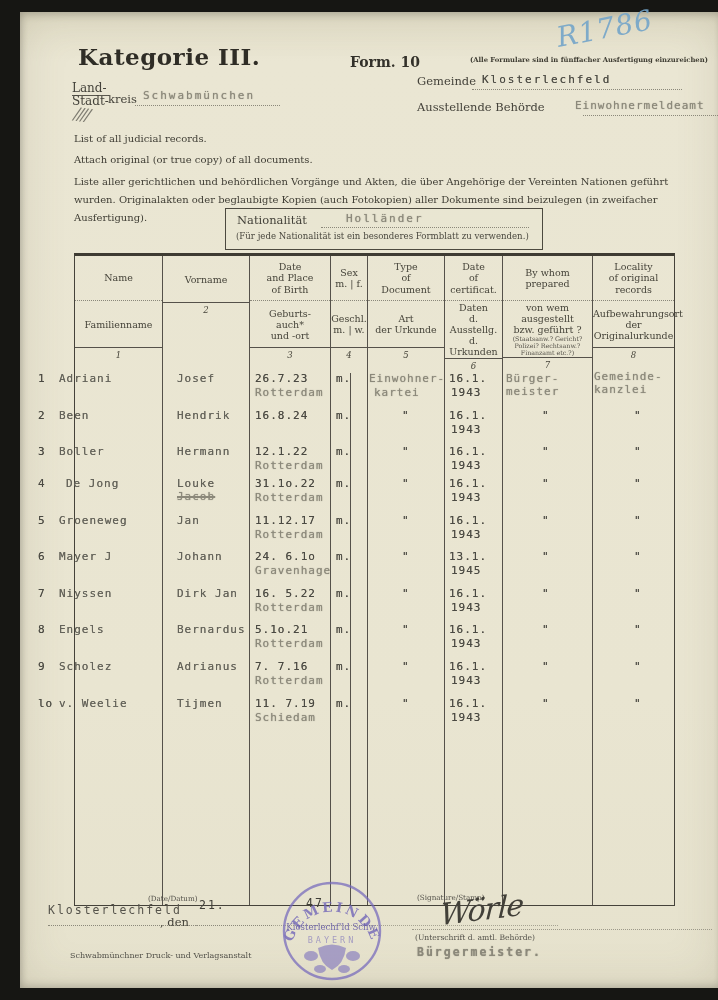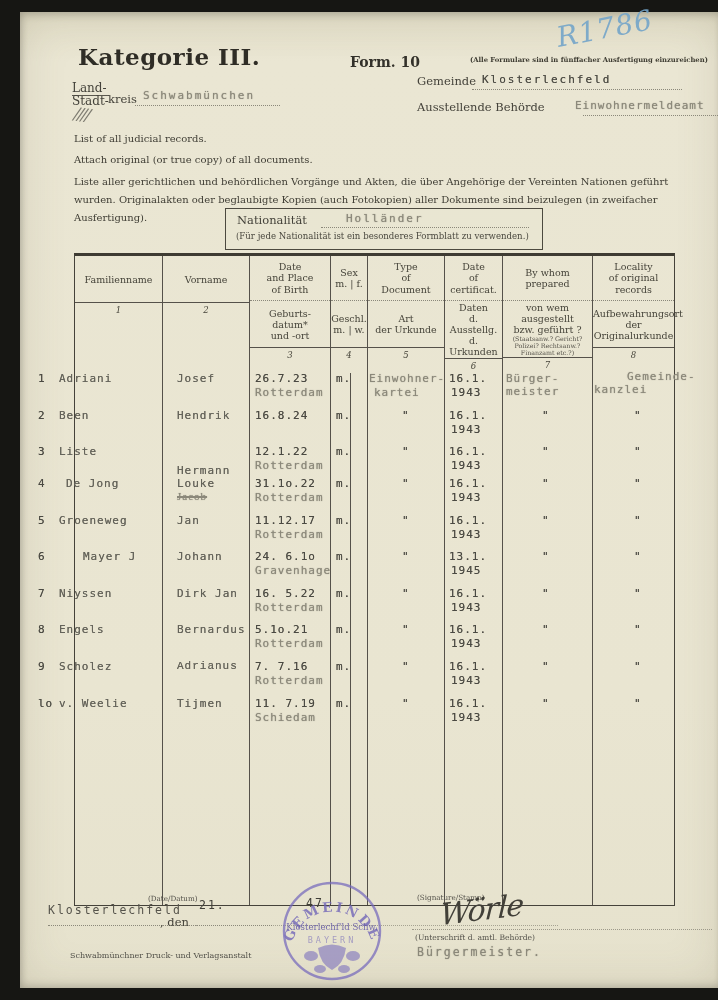--- a/index.html
+++ b/index.html
@@ -20,21 +20,21 @@
   .tinynote{font-size:6.8px;font-weight:700;color:#3e3c32;white-space:nowrap;}
   .lbl{font-size:11.5px;color:#44423a;}
   .sm{font-size:9.5px;color:#4a483f;}
   .instr{font-size:10px;color:#3f3d34;line-height:18px;}
   .dotline{border-bottom:1.5px dotted #8b887a;}
   .tw{font-family:"DejaVu Sans Mono",monospace;font-size:11px;letter-spacing:1px;white-space:pre;
       color:#64635a;text-shadow:0 0 .6px rgba(90,88,78,.8);}
   .tw-dark{color:#4a4942;}
   .tw-faded{color:#8b887a;text-shadow:0 0 1px rgba(139,136,122,.9);}
   .tw-wide{letter-spacing:2px;}
-  .strike{text-decoration:line-through;text-decoration-thickness:2px;font-family:Liberation Serif, serif;}
+  .strike{text-decoration:line-through;text-decoration-thickness:2px;}
   .blue-hand{
     font-family:"DejaVu Serif",serif;font-style:italic;font-size:28px;color:#74a5c9;
     transform:rotate(-11deg);letter-spacing:1px;opacity:.9;
   }
   .scribble{font-size:17px;color:#7d7b70;letter-spacing:-2px;transform:rotate(8deg);font-style:italic;}
   .landstadt{font-size:12px;color:#44423a;line-height:11px;}
   .landstadt .top{border-bottom:1px solid #5b584e;padding-bottom:1px;}
   .natbox{border:1.2px solid #4c493f;background:rgba(233,229,210,.4);}
   
   #table{border:1.2px solid #45423a;border-top:3px solid #3e3b32;}
@@ -96,40 +96,43 @@
   <div class="abs natbox" style="left:197px;top:196px;width:316px;height:40px;margin-left:8px;">
     <span class="abs lbl" style="left:11px;top:4px;">Nationalität</span>
     <span class="abs dotline" style="left:95px;top:2px;width:208px;height:16px;"></span>
     <span class="abs tw tw-faded tw-wide" style="left:120px;top:3px;">Holländer</span>
     <span class="abs sm" style="left:10px;top:22px;font-size:8.6px;">(Für jede Nationalität ist ein besonderes Formblatt zu verwenden.)</span>
   </div>
 
   <div id="table" class="abs" style="left:54px;top:241px;width:599px;">
     <div id="table-header" class="hrow">
         <div class="hcell" style="width: 88px;">
+          <div class="h-en">
+            <div>Name</div>
+          </div>
           <div class="h-de">
             <div>Familienname</div>
           </div>
           <div class="h-num">1</div>
         </div>
         <div class="hcell" style="width: 87px;">
           <div class="h-de">
             <div>Vorname</div>
           </div>
           <div class="h-num">2</div>
         </div>
         <div class="hcell" style="width: 81px;">
           <div class="h-en">
             <div>Date</div>
             <div>and Place</div>
             <div>of Birth</div>
           </div>
           <div class="h-de">
             <div>Geburts-</div>
-            <div>datum*</div>
+            <div>auch*</div>
             <div>und -ort</div>
           </div>
           <div class="h-num">3</div>
         </div>
         <div class="hcell" style="width: 37px;">
           <div class="h-en">
             <div>Sex</div>
             <div>m. | f.</div>
           </div>
           <div class="h-de">
@@ -210,35 +213,35 @@
       <span class="tw " style="position: absolute; left: 157px; top: 360px;">Josef</span>
       <span class="tw tw-dark" style="position: absolute; left: 235px; top: 360px;">26.7.23</span>
       <span class="tw tw-faded" style="position: absolute; left: 235px; top: 374px;">Rotterdam</span>
       <span class="tw tw-dark" style="position: absolute; left: 316px; top: 360px;">m.</span>
       <span class="tw tw-faded" style="position: absolute; left: 349px; top: 360px;">Einwohner-</span>
       <span class="tw tw-faded" style="position: absolute; left: 354px; top: 374px;">kartei</span>
       <span class="tw tw-dark" style="position: absolute; left: 429px; top: 360px;">16.1.</span>
       <span class="tw tw-dark" style="position: absolute; left: 431px; top: 374px;">1943</span>
       <span class="tw tw-faded" style="position: absolute; left: 486px; top: 360px;">Bürger-</span>
       <span class="tw tw-faded" style="position: absolute; left: 486px; top: 373px;">meister</span>
-      <span class="tw tw-faded" style="position: absolute; left: 574px; top: 358px; margin-left: 33px;">Gemeinde-</span>
+      <span class="tw tw-faded" style="position: absolute; left: 574px; top: 358px;">Gemeinde-</span>
       <span class="tw tw-faded" style="position: absolute; left: 574px; top: 371px;">kanzlei</span>
       <span class="tw tw-dark" style="position: absolute; left: 18px; top: 397px;">2</span>
       <span class="tw " style="position: absolute; left: 39px; top: 397px;">Been</span>
       <span class="tw " style="position: absolute; left: 157px; top: 397px;">Hendrik</span>
       <span class="tw tw-dark" style="position: absolute; left: 235px; top: 397px;">16.8.24</span>
       <span class="tw tw-dark" style="position: absolute; left: 316px; top: 397px;">m.</span>
       <span class="tw tw-dark" style="position: absolute; left: 382px; top: 397px;">"</span>
       <span class="tw tw-dark" style="position: absolute; left: 429px; top: 397px;">16.1.</span>
       <span class="tw tw-dark" style="position: absolute; left: 431px; top: 411px;">1943</span>
       <span class="tw tw-dark" style="position: absolute; left: 522px; top: 397px;">"</span>
       <span class="tw tw-dark" style="position: absolute; left: 614px; top: 397px;">"</span>
       <span class="tw tw-dark" style="position: absolute; left: 18px; top: 433px;">3</span>
-      <span class="tw " style="position: absolute; left: 39px; top: 433px;">Liste</span>
-      <span class="tw " style="position: absolute; left: 157px; top: 433px; margin-top: 19px;">Hermann</span>
+      <span class="tw " style="position: absolute; left: 39px; top: 433px;">Boller</span>
+      <span class="tw " style="position: absolute; left: 157px; top: 433px;">Hermann</span>
       <span class="tw tw-dark" style="position: absolute; left: 235px; top: 433px;">12.1.22</span>
       <span class="tw tw-faded" style="position: absolute; left: 235px; top: 447px;">Rotterdam</span>
       <span class="tw tw-dark" style="position: absolute; left: 316px; top: 433px;">m.</span>
       <span class="tw tw-dark" style="position: absolute; left: 382px; top: 433px;">"</span>
       <span class="tw tw-dark" style="position: absolute; left: 429px; top: 433px;">16.1.</span>
       <span class="tw tw-dark" style="position: absolute; left: 431px; top: 447px;">1943</span>
       <span class="tw tw-dark" style="position: absolute; left: 522px; top: 433px;">"</span>
       <span class="tw tw-dark" style="position: absolute; left: 614px; top: 433px;">"</span>
       <span class="tw tw-dark" style="position: absolute; left: 18px; top: 465px;">4</span>
       <span class="tw " style="position: absolute; left: 39px; top: 465px; margin-left: 7px;">De Jong</span>
@@ -257,21 +260,21 @@
       <span class="tw " style="position: absolute; left: 157px; top: 502px;">Jan</span>
       <span class="tw tw-dark" style="position: absolute; left: 235px; top: 502px;">11.12.17</span>
       <span class="tw tw-faded" style="position: absolute; left: 235px; top: 516px;">Rotterdam</span>
       <span class="tw tw-dark" style="position: absolute; left: 316px; top: 502px;">m.</span>
       <span class="tw tw-dark" style="position: absolute; left: 382px; top: 502px;">"</span>
       <span class="tw tw-dark" style="position: absolute; left: 429px; top: 502px;">16.1.</span>
       <span class="tw tw-dark" style="position: absolute; left: 431px; top: 516px;">1943</span>
       <span class="tw tw-dark" style="position: absolute; left: 522px; top: 502px;">"</span>
       <span class="tw tw-dark" style="position: absolute; left: 614px; top: 502px;">"</span>
       <span class="tw tw-dark" style="position: absolute; left: 18px; top: 538px;">6</span>
-      <span class="tw " style="position: absolute; left: 39px; top: 538px; margin-left: 24px;">Mayer J</span>
+      <span class="tw " style="position: absolute; left: 39px; top: 538px;">Mayer J</span>
       <span class="tw " style="position: absolute; left: 157px; top: 538px;">Johann</span>
       <span class="tw tw-dark" style="position: absolute; left: 235px; top: 538px;">24. 6.1o</span>
       <span class="tw tw-faded" style="position: absolute; left: 235px; top: 552px;">Gravenhage</span>
       <span class="tw tw-dark" style="position: absolute; left: 316px; top: 538px;">m.</span>
       <span class="tw tw-dark" style="position: absolute; left: 382px; top: 538px;">"</span>
       <span class="tw tw-dark" style="position: absolute; left: 429px; top: 538px;">13.1.</span>
       <span class="tw tw-dark" style="position: absolute; left: 431px; top: 552px;">1945</span>
       <span class="tw tw-dark" style="position: absolute; left: 522px; top: 538px;">"</span>
       <span class="tw tw-dark" style="position: absolute; left: 614px; top: 538px;">"</span>
       <span class="tw tw-dark" style="position: absolute; left: 18px; top: 575px;">7</span>
@@ -291,21 +294,21 @@
       <span class="tw tw-dark" style="position: absolute; left: 235px; top: 611px;">5.1o.21</span>
       <span class="tw tw-faded" style="position: absolute; left: 235px; top: 625px;">Rotterdam</span>
       <span class="tw tw-dark" style="position: absolute; left: 316px; top: 611px;">m.</span>
       <span class="tw tw-dark" style="position: absolute; left: 382px; top: 611px;">"</span>
       <span class="tw tw-dark" style="position: absolute; left: 429px; top: 611px;">16.1.</span>
       <span class="tw tw-dark" style="position: absolute; left: 431px; top: 625px;">1943</span>
       <span class="tw tw-dark" style="position: absolute; left: 522px; top: 611px;">"</span>
       <span class="tw tw-dark" style="position: absolute; left: 614px; top: 611px;">"</span>
       <span class="tw tw-dark" style="position: absolute; left: 18px; top: 648px;">9</span>
       <span class="tw " style="position: absolute; left: 39px; top: 648px;">Scholez</span>
-      <span class="tw " style="position: absolute; left: 157px; top: 648px; font-family: Liberation Mono, monospace;">Adrianus</span>
+      <span class="tw " style="position: absolute; left: 157px; top: 648px;">Adrianus</span>
       <span class="tw tw-dark" style="position: absolute; left: 235px; top: 648px; text-align: right;">7. 7.16</span>
       <span class="tw tw-faded" style="position: absolute; left: 235px; top: 662px;">Rotterdam</span>
       <span class="tw tw-dark" style="position: absolute; left: 316px; top: 648px;">m.</span>
       <span class="tw tw-dark" style="position: absolute; left: 382px; top: 648px;">"</span>
       <span class="tw tw-dark" style="position: absolute; left: 429px; top: 648px;">16.1.</span>
       <span class="tw tw-dark" style="position: absolute; left: 431px; top: 662px;">1943</span>
       <span class="tw tw-dark" style="position: absolute; left: 522px; top: 648px;">"</span>
       <span class="tw tw-dark" style="position: absolute; left: 614px; top: 648px;">"</span>
       <span class="tw tw-dark" style="position: absolute; left: 18px; top: 685px;">lo</span>
       <span class="tw " style="position: absolute; left: 39px; top: 685px;">v. Weelie</span>
@@ -344,16 +347,16 @@
       <ellipse cx="42" cy="95" rx="6" ry="4"></ellipse>
       <ellipse cx="66" cy="95" rx="6" ry="4"></ellipse>
     </g>
   </svg>
   <div class="abs footer-typed" style="left:286px;top:884px;color:#3f3e37;">47</div>
 
   <div class="abs small-print" style="left:397px;top:881px;">(Signature/Stamp)</div>
   <div class="abs sig" style="left:420px;top:880px;">Wörle</div>
   <div class="abs dotline" style="left:392px;top:900px;width:300px;height:17px;opacity:.8;"></div>
   <div class="abs small-print" style="left:395px;top:921px;font-size:7.6px;">(Unterschrift d. amtl. Behörde)</div>
-  <div class="abs footer-typed tw-faded" style="left:397px;top:933px;color:#8b887a;font-weight:normal;">Bürgermeister.</div>
+  <div class="abs footer-typed tw-faded" style="left:397px;top:933px;color:#8b887a;font-weight:bold;">Bürgermeister.</div>
 
   <div class="abs small-print" style="left:50px;top:939px;font-size:8px;">Schwabmünchner Druck- und Verlagsanstalt</div>
 </div>
 
 </body></html>

